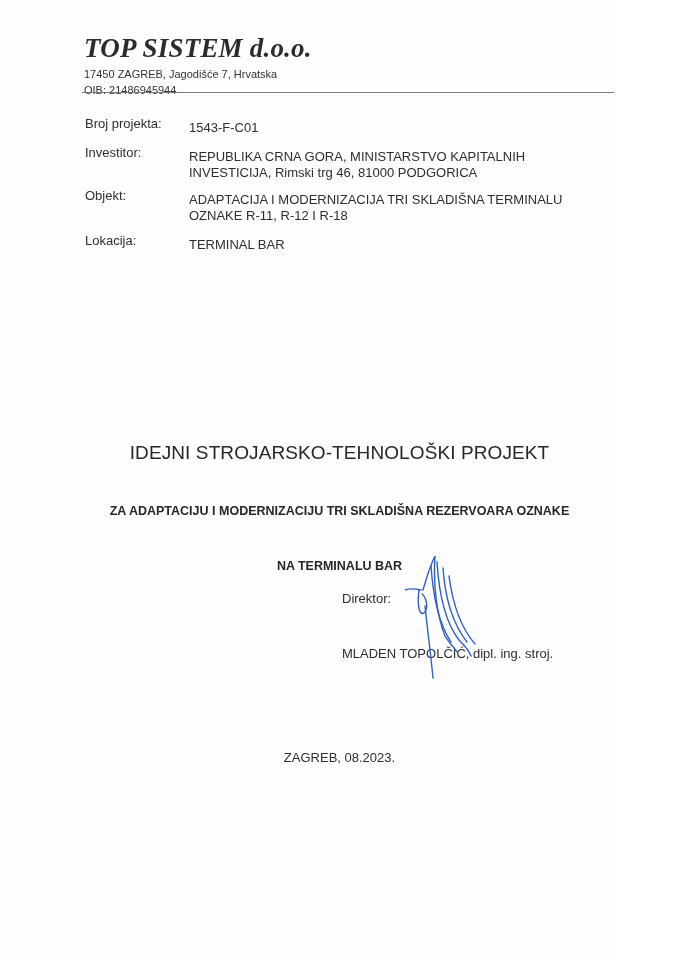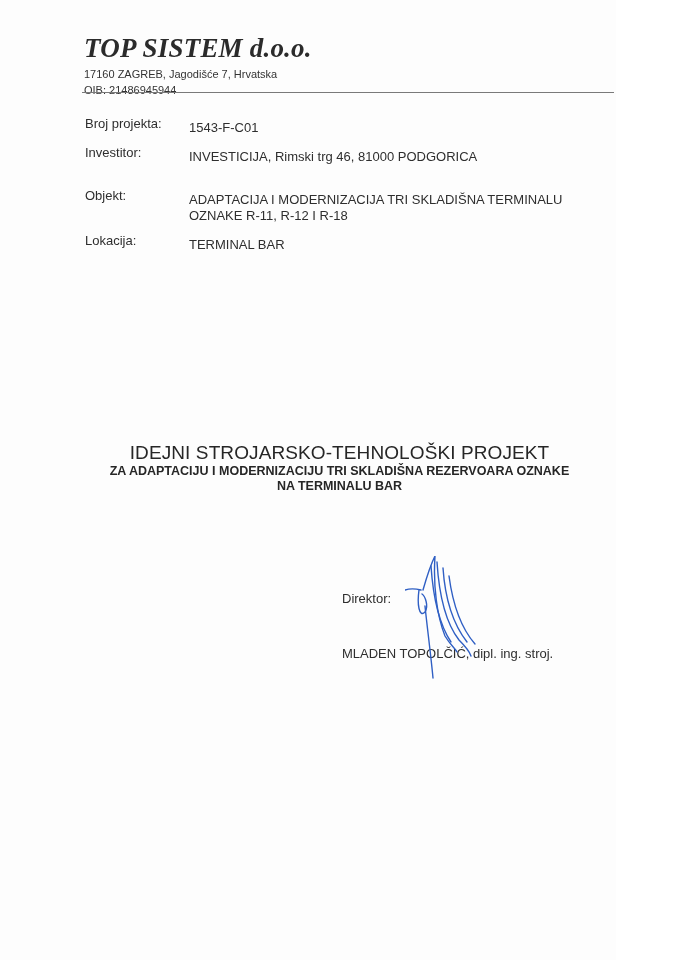--- a/index.html
+++ b/index.html
@@ -15,44 +15,45 @@
   }
   .company-address { position: absolute; left: 84px; top: 68px; font-size: 11px; color: #333; white-space: nowrap; }
   .company-oib { position: absolute; left: 84px; top: 84px; font-size: 11px; color: #333; white-space: nowrap; }
   .header-rule { position: absolute; left: 82px; top: 92px; width: 532px; height: 1px; background: #7a7a7a; }
   .info-row { position: absolute; left: 85px; font-size: 13px; color: #2e2e2e; }
   .info-label { position: absolute; left: 0; top: 0; white-space: nowrap; }
   .info-value { position: absolute; left: 104px; top: 4px; white-space: nowrap; line-height: 16px; }
   .info-value div { white-space: nowrap; }
   .title-block { position: absolute; left: 0; top: 442px; width: 679px; text-align: center; color: #262626; }
   .title-main { font-size: 19px; font-weight: normal; line-height: 22px; letter-spacing: 0.1px; }
-  .title-sub { font-size: 12.5px; font-weight: bold; line-height: 15px; }
+  .title-sub { font-size: 12.5px; font-weight: bold; line-height: 15px; margin-top: 40px; }
   .director-label { position: absolute; left: 342px; top: 591px; font-size: 13px; color: #2e2e2e; white-space: nowrap; }
   .director-name { position: absolute; left: 342px; top: 646px; font-size: 13px; color: #2e2e2e; white-space: nowrap; }
   .signature { position: absolute; left: 405px; top: 556px; width: 80px; height: 125px; }
   .place-date { position: absolute; left: 0; top: 750px; width: 679px; text-align: center; font-size: 13px; color: #2e2e2e; }
 </style>
 </head>
 <body>
 
 <div class="page">
 
   <div class="company-name">TOP SISTEM d.o.o.</div>
-  <div class="company-address">17160 ZAGREB, Jagodišće 7, Hrvatska</div>
+  <div class="company-address">17450 ZAGREB, Jagodišće 7, Hrvatska</div>
   <div class="company-oib">OIB: 21486945944</div>
   <div class="header-rule"></div>
 
   <div class="info-row" style="top:116px;">
     <span class="info-label">Broj projekta:</span>
     <span class="info-value">1543-F-C01</span>
   </div>
 
   <div class="info-row" style="top:145px;">
     <span class="info-label">Investitor:</span>
     <div class="info-value">
+      <div>REPUBLIKA CRNA GORA, MINISTARSTVO KAPITALNIH</div>
       <div>INVESTICIJA, Rimski trg 46, 81000 PODGORICA</div>
     </div>
   </div>
 
   <div class="info-row" style="top:188px;">
     <span class="info-label">Objekt:</span>
     <div class="info-value">
       <div>ADAPTACIJA I MODERNIZACIJA TRI SKLADIŠNA TERMINALU</div>
       <div>OZNAKE R-11, R-12 I R-18</div>
     </div>
@@ -76,14 +77,15 @@
     <path d="M0 34 C6 32 12 33 16 34"></path>
     <path d="M14 34 C12 48 14 62 20 56 C24 50 20 40 17 38"></path>
     <path d="M18 34 C22 20 26 8 30 0 C28 30 32 60 40 80 C46 90 50 92 52 96"></path>
     <path d="M26 10 C28 40 34 68 46 86"></path>
     <path d="M32 6 C34 38 40 66 54 84 C60 90 64 94 66 100"></path>
     <path d="M38 12 C40 42 48 68 62 86"></path>
     <path d="M20 50 C22 70 26 100 28 122"></path>
     <path d="M44 20 C48 50 56 72 70 88"></path>
   </svg>
 
+  <div class="place-date">ZAGREB, 08.2023.</div>
 
 </div>
 
 </body></html>

